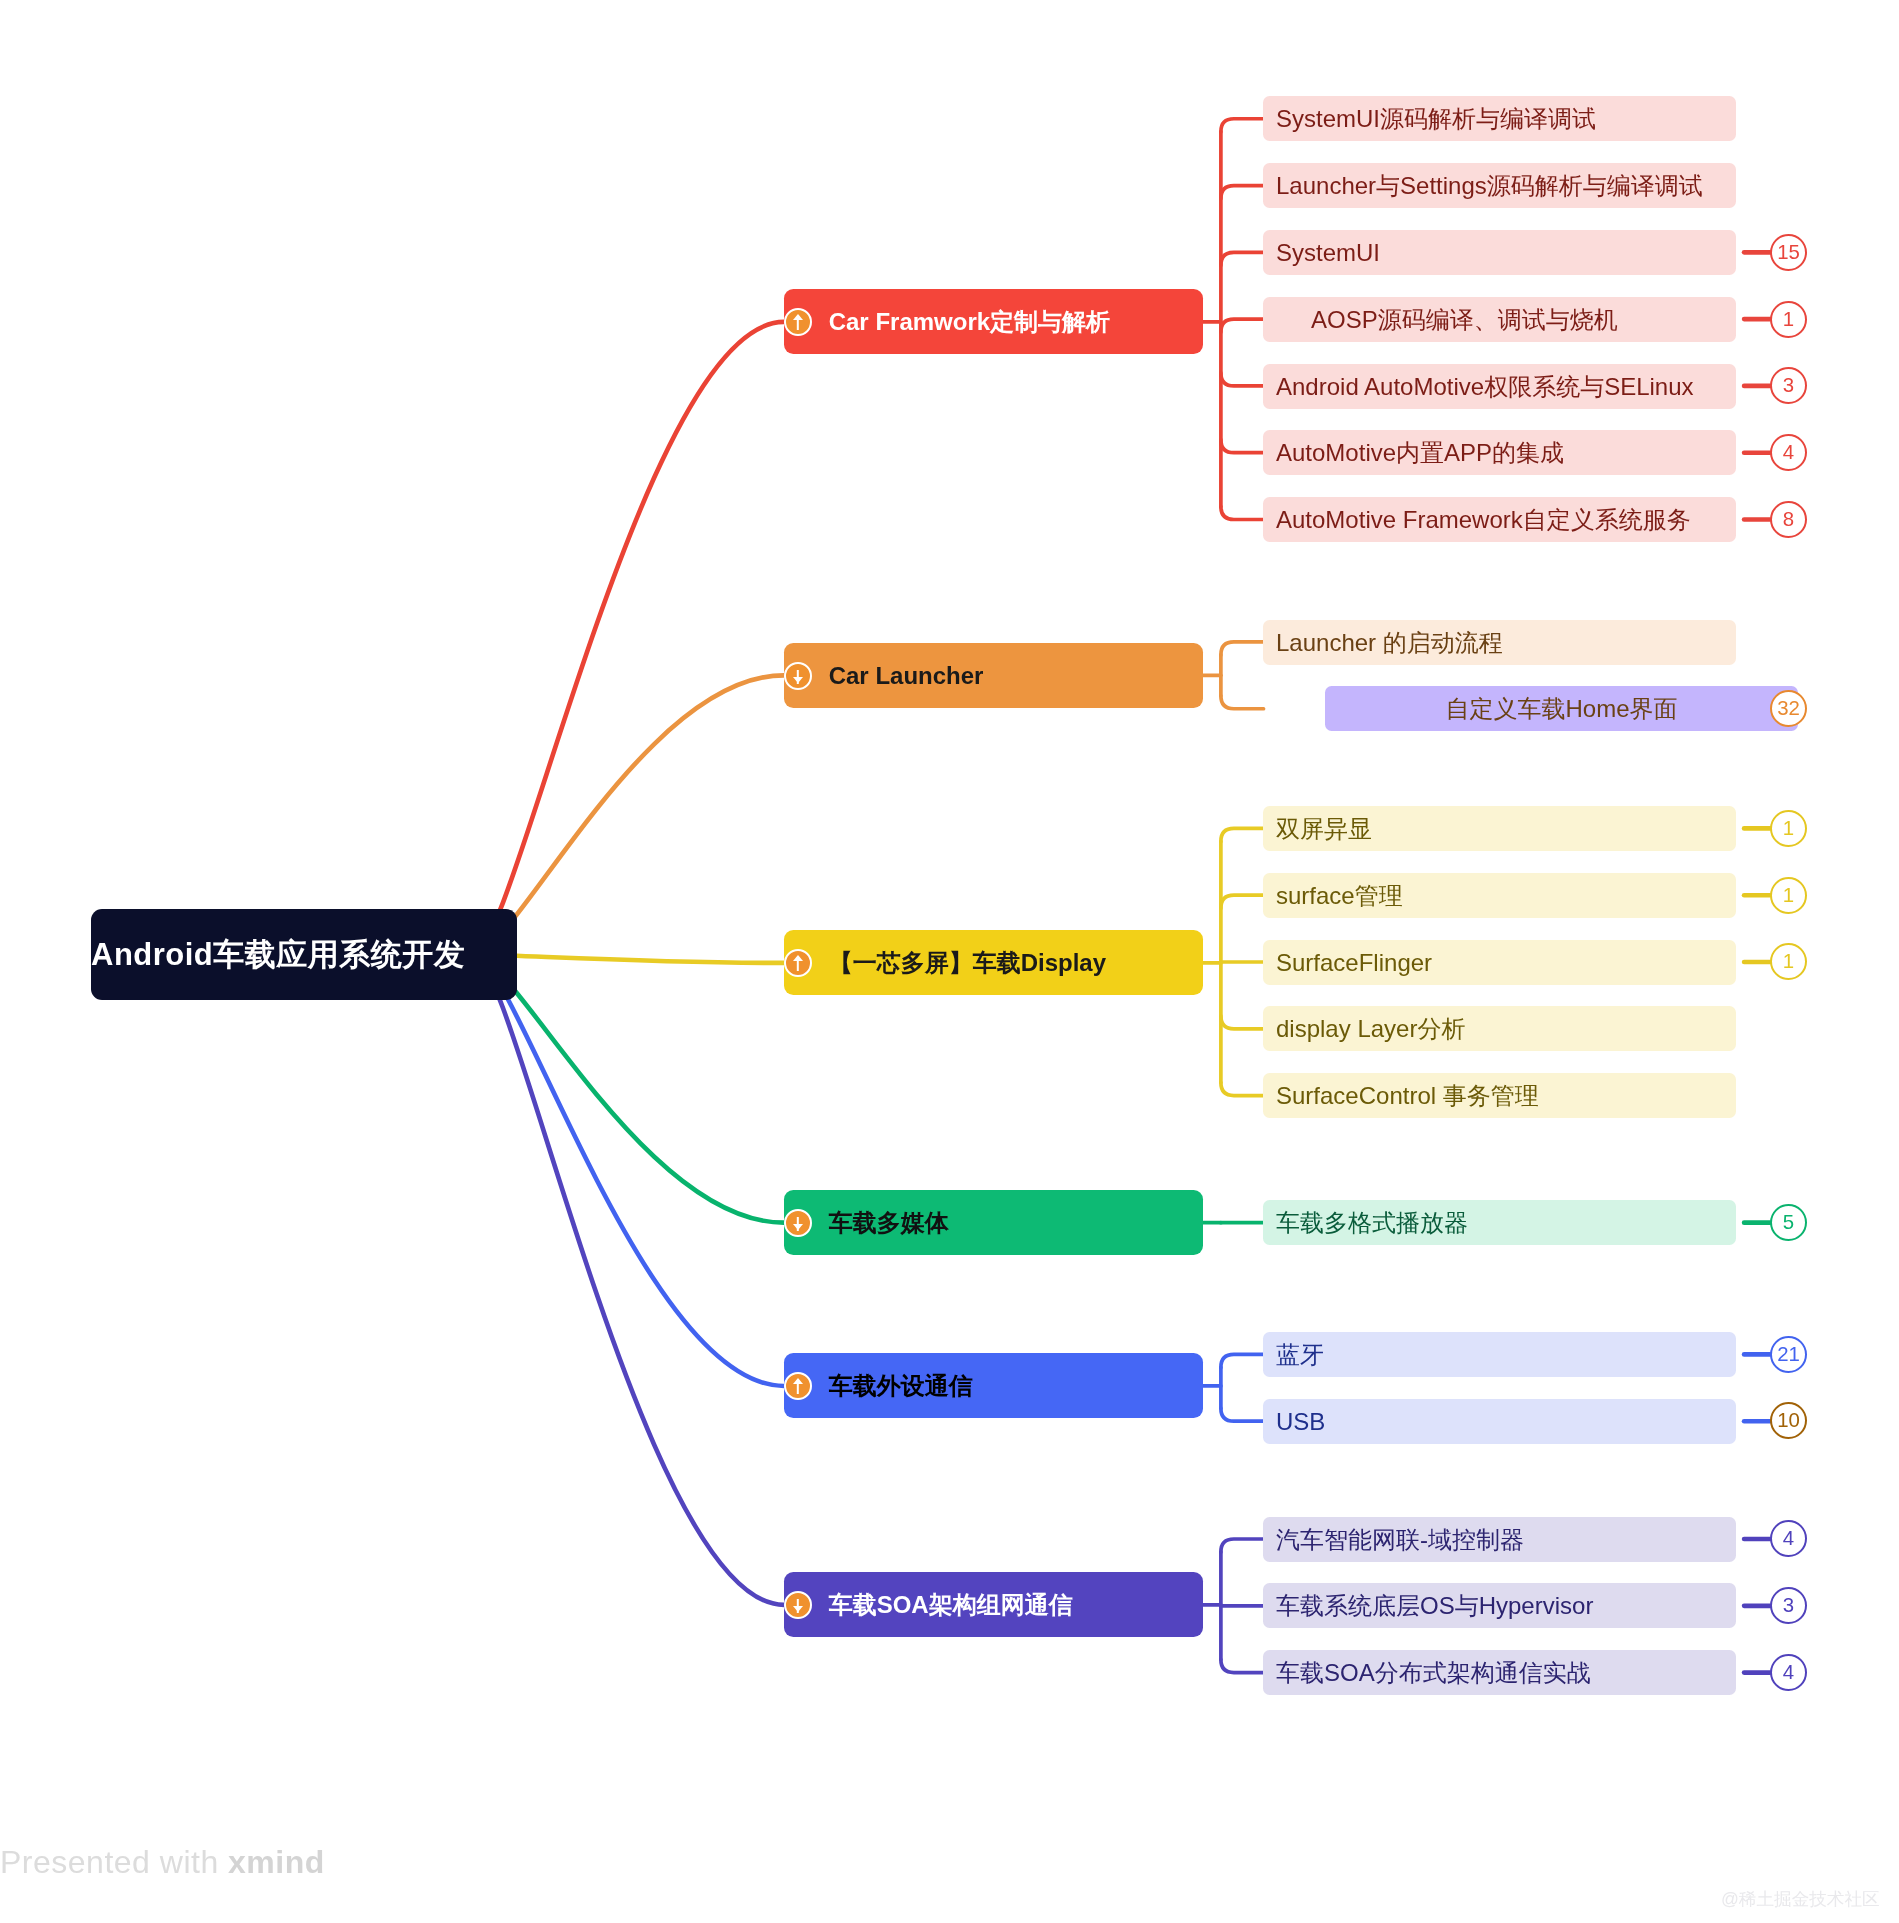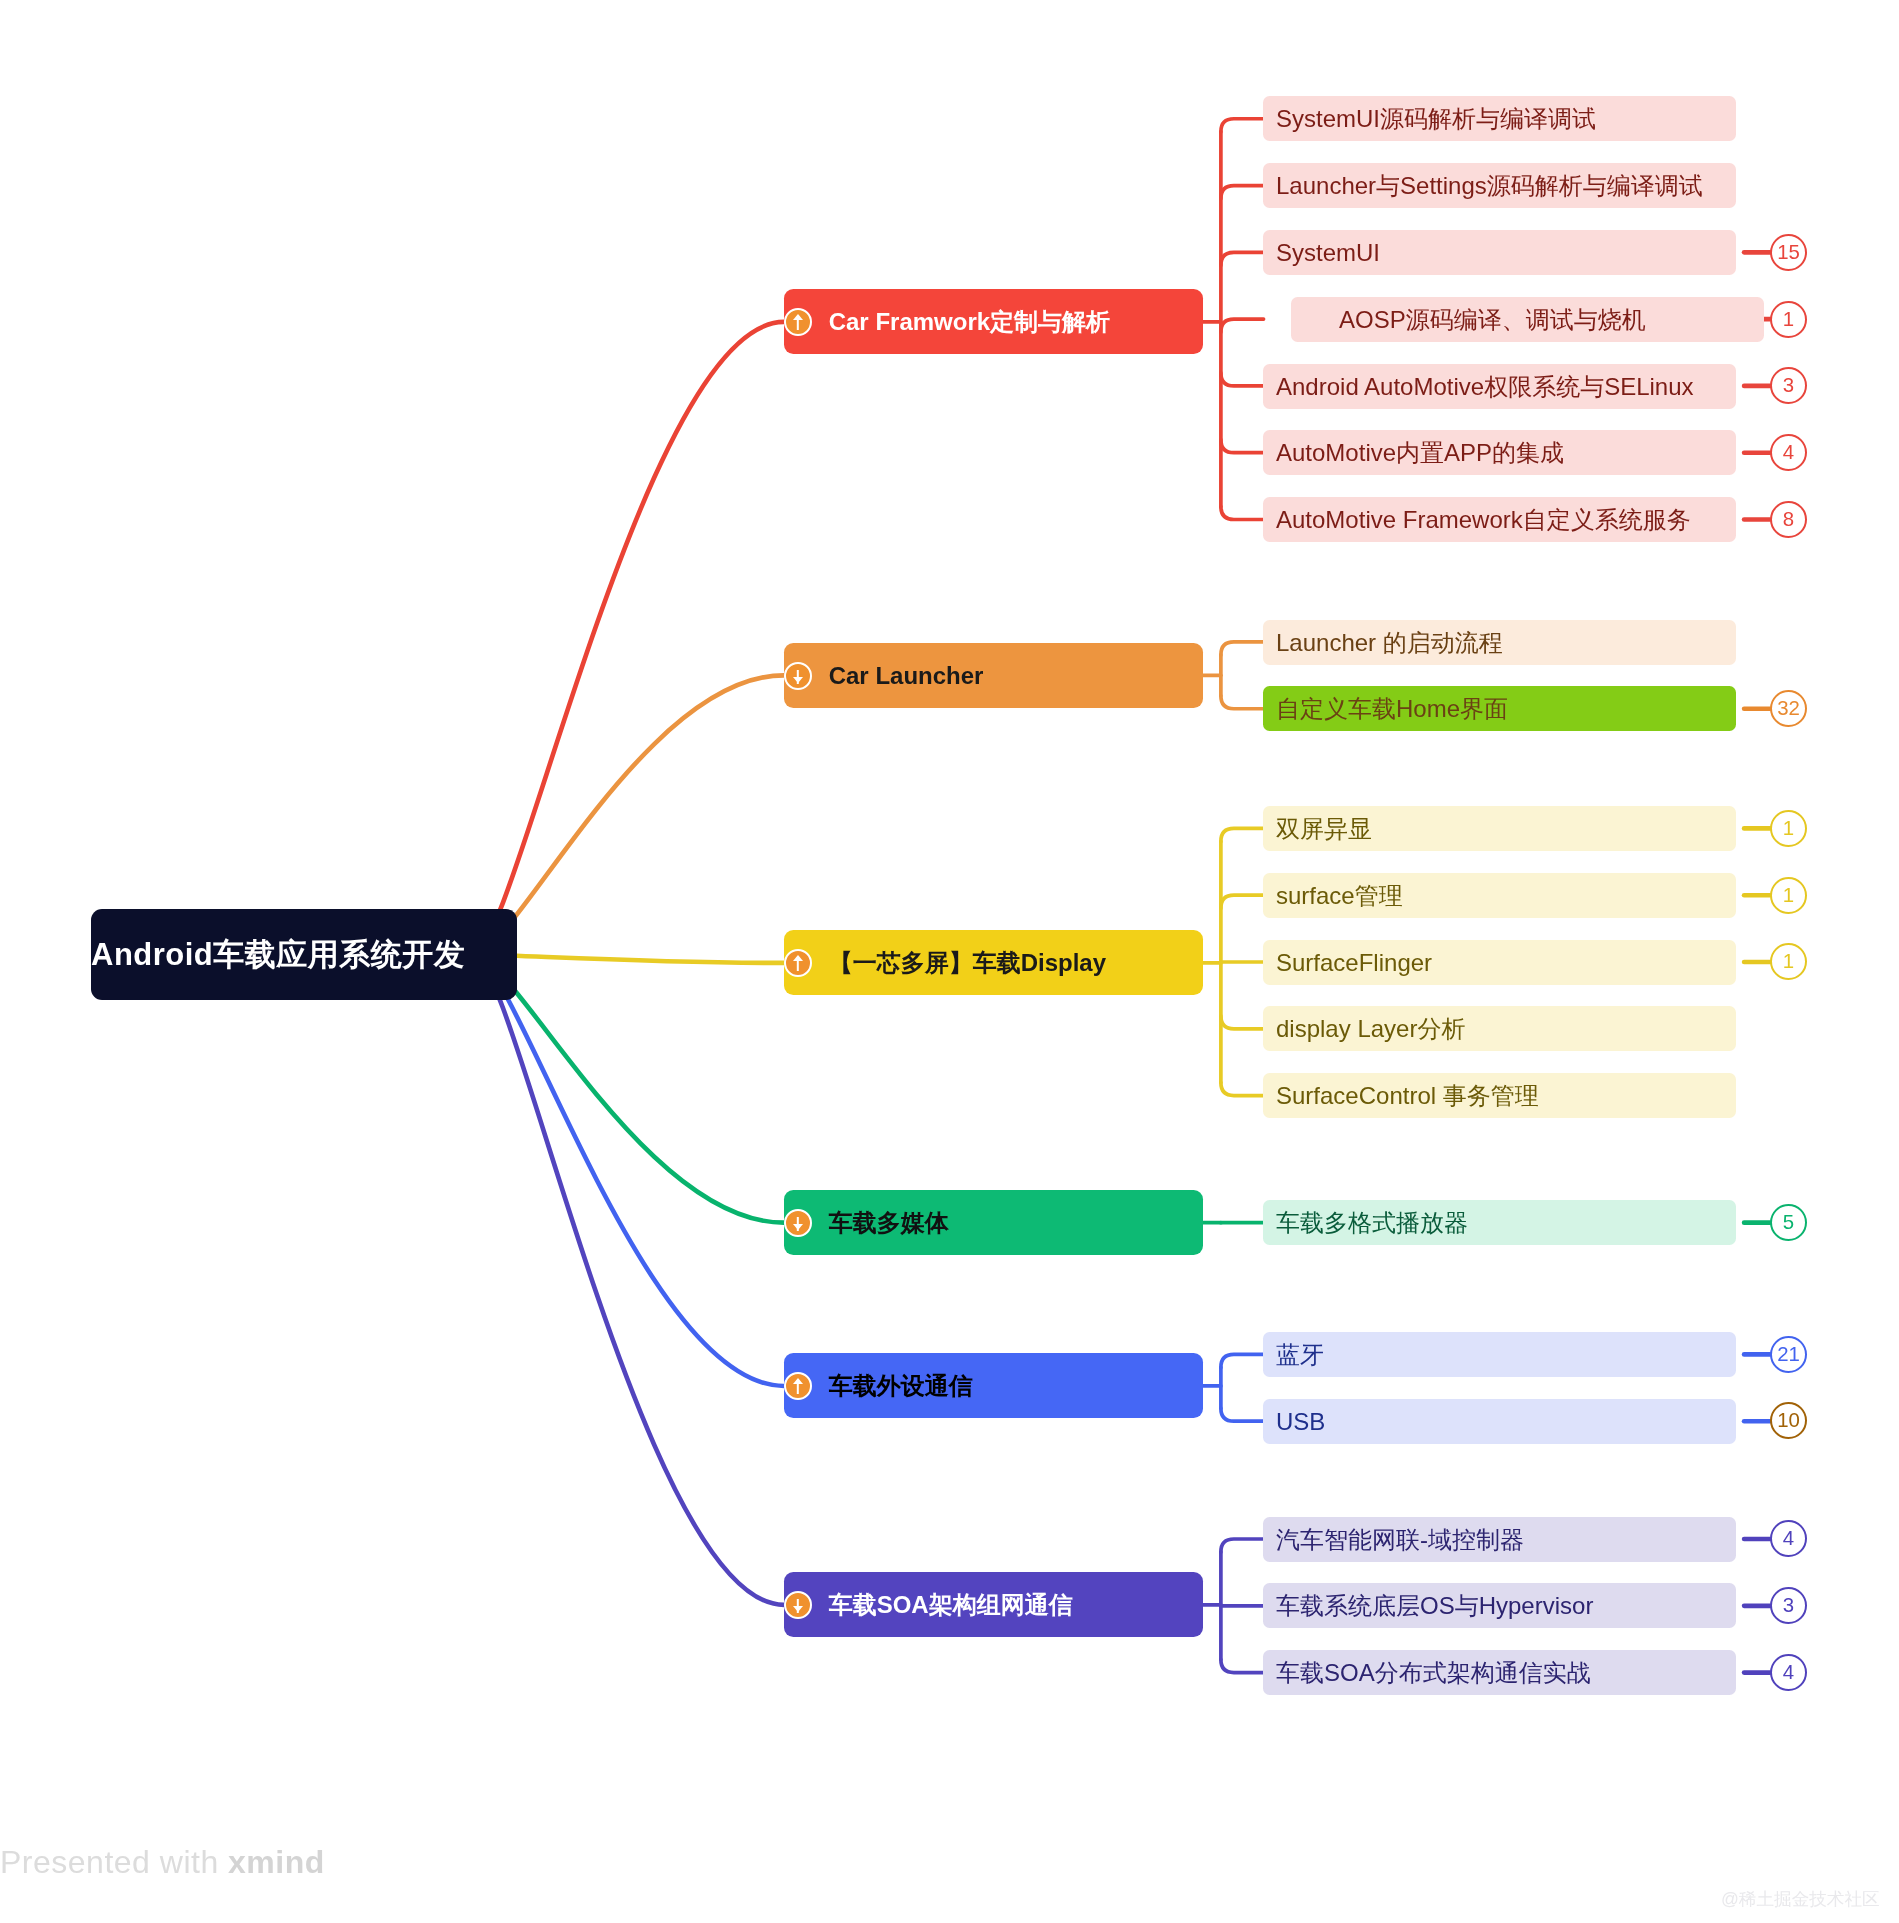--- a/index.html
+++ b/index.html
@@ -183,21 +183,21 @@
       </div>
       <div class="leaf-node" style="left: 1263px; top: 163px; background: rgb(251, 220, 218); color: rgb(124, 29, 22); min-width: 473px;">
         <span>Launcher与Settings源码解析与编译调试</span>
       </div>
       <div class="leaf-node" style="left: 1263px; top: 230px; background: rgb(251, 220, 218); color: rgb(124, 29, 22); min-width: 473px;">
         <span>SystemUI</span>
       </div>
       <div class="badge" style="left: 1770px; top: 234px; color: rgb(232, 69, 60);">
         <span>15</span>
       </div>
-      <div class="leaf-node" style="left: 1291px; top: 297px; background: rgb(251, 220, 218); color: rgb(124, 29, 22); min-width: 473px; padding-left: 48px;">
+      <div class="leaf-node" style="left: 1263px; top: 297px; background: rgb(251, 220, 218); color: rgb(124, 29, 22); min-width: 473px; padding-left: 48px;">
         <span>AOSP源码编译、调试与烧机</span>
       </div>
       <div class="badge" style="left: 1770px; top: 301px; color: rgb(232, 69, 60);">
         <span>1</span>
       </div>
       <div class="leaf-node" style="left: 1263px; top: 364px; background: rgb(251, 220, 218); color: rgb(124, 29, 22); min-width: 473px;">
         <span>Android AutoMotive权限系统与SELinux</span>
       </div>
       <div class="badge" style="left: 1770px; top: 367px; color: rgb(232, 69, 60);">
         <span>3</span>
@@ -214,21 +214,21 @@
       <div class="badge" style="left: 1770px; top: 501px; color: rgb(232, 69, 60);">
         <span>8</span>
       </div>
       <div class="branch-node" style="left: 784px; top: 643px; background: rgb(237, 149, 63); color: rgb(26, 26, 26);">
         <span class="toggle-icon down"></span>
         <span class="b-label">Car Launcher</span>
       </div>
       <div class="leaf-node" style="left: 1263px; top: 620px; background: rgb(252, 235, 220); color: rgb(106, 65, 20); min-width: 473px;">
         <span>Launcher 的启动流程</span>
       </div>
-      <div class="leaf-node" style="left: 1263px; top: 686px; background: #84cc16; color: rgb(106, 65, 20); min-width: 473px;">
+      <div class="leaf-node" style="left: 1325px; top: 686px; background: #c4b5fd; color: rgb(106, 65, 20); min-width: 473px; justify-content: center;">
         <span>自定义车载Home界面</span>
       </div>
       <div class="badge" style="left: 1770px; top: 690px; color: rgb(232, 137, 47);">
         <span>32</span>
       </div>
       <div class="branch-node" style="left: 784px; top: 930px; background: rgb(242, 208, 24); color: rgb(26, 26, 26);">
         <span class="toggle-icon up"></span>
         <span class="b-label">【一芯多屏】车载Display</span>
       </div>
       <div class="leaf-node" style="left: 1263px; top: 806px; background: rgb(251, 244, 211); color: rgb(107, 90, 7); min-width: 473px;">

